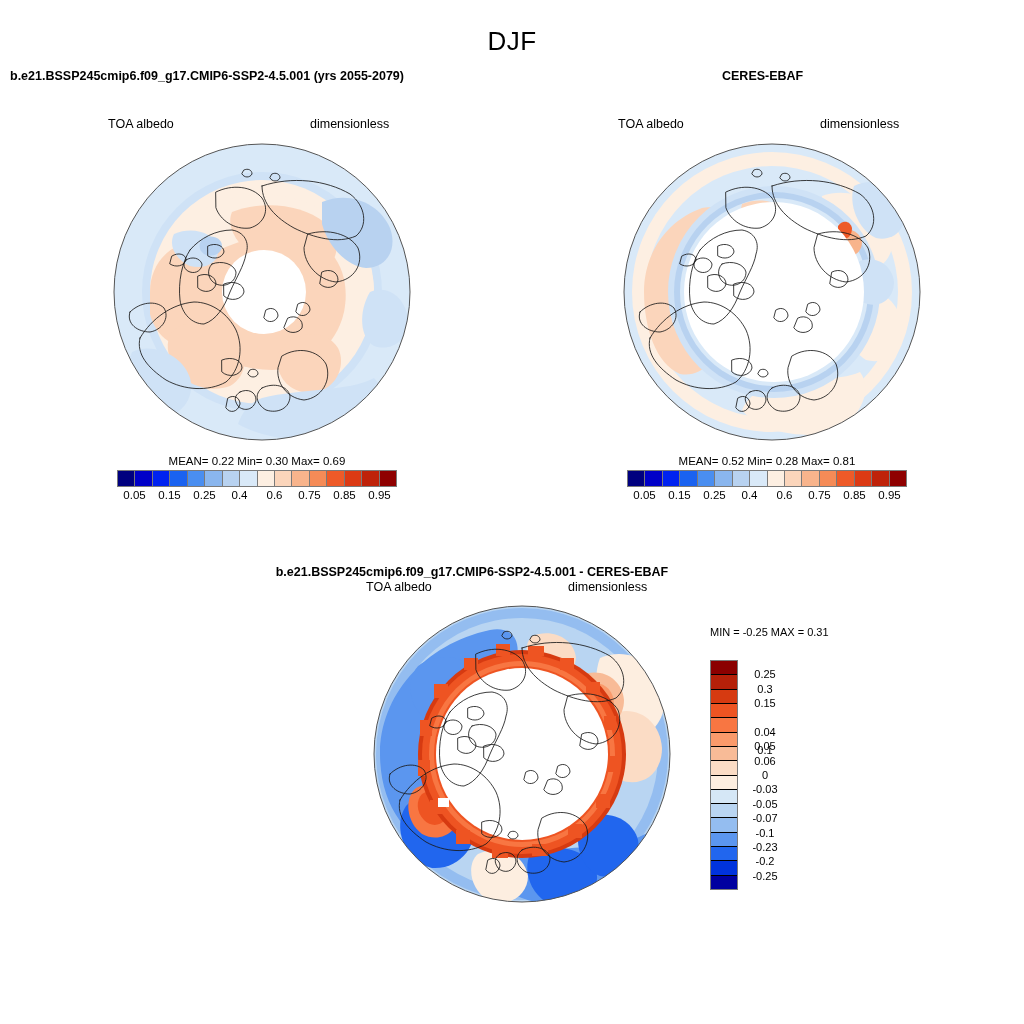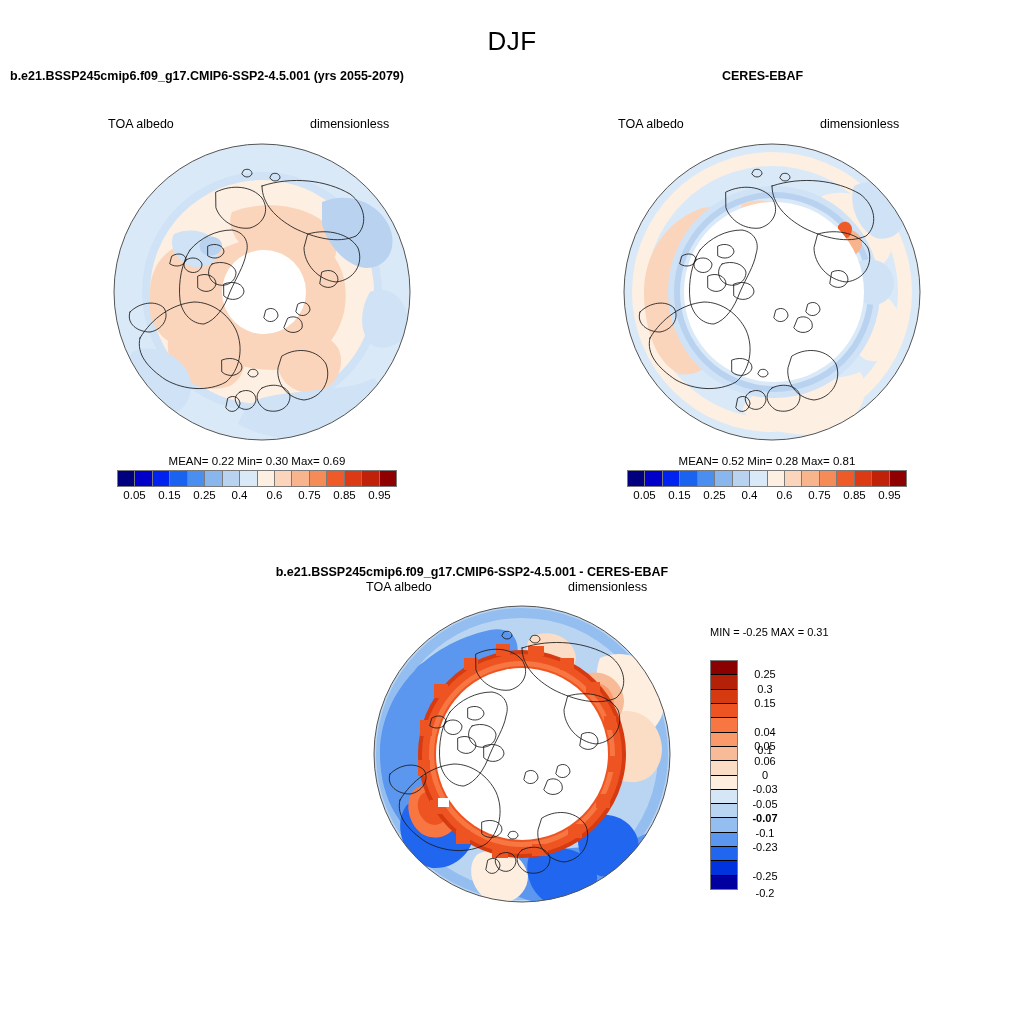--- a/index.html
+++ b/index.html
@@ -440,18 +440,18 @@
     <span style="top: 6.25%;">0.25</span>
     <span style="top: 12.5%;">0.3</span>
     <span style="top: 18.75%;">0.15</span>
     <span style="top: 25%; margin-top: 32px;">0.1</span>
     <span style="top: 31.25%;">0.04</span>
     <span style="top: 37.5%;">0.05</span>
     <span style="top: 43.75%;">0.06</span>
     <span style="top: 50%;">0</span>
     <span style="top: 56.25%;">-0.03</span>
     <span style="top: 62.5%;">-0.05</span>
-    <span style="top: 68.75%; font-weight: bold;">-0.07</span>
+    <span style="top: 68.75%;">-0.07</span>
     <span style="top: 75%;">-0.1</span>
     <span style="top: 81.25%;">-0.23</span>
-    <span style="top: 87.5%; margin-top: 32px;">-0.2</span>
+    <span style="top: 87.5%;">-0.2</span>
     <span style="top: 93.75%;">-0.25</span>
   </div>
 
 </body></html>

